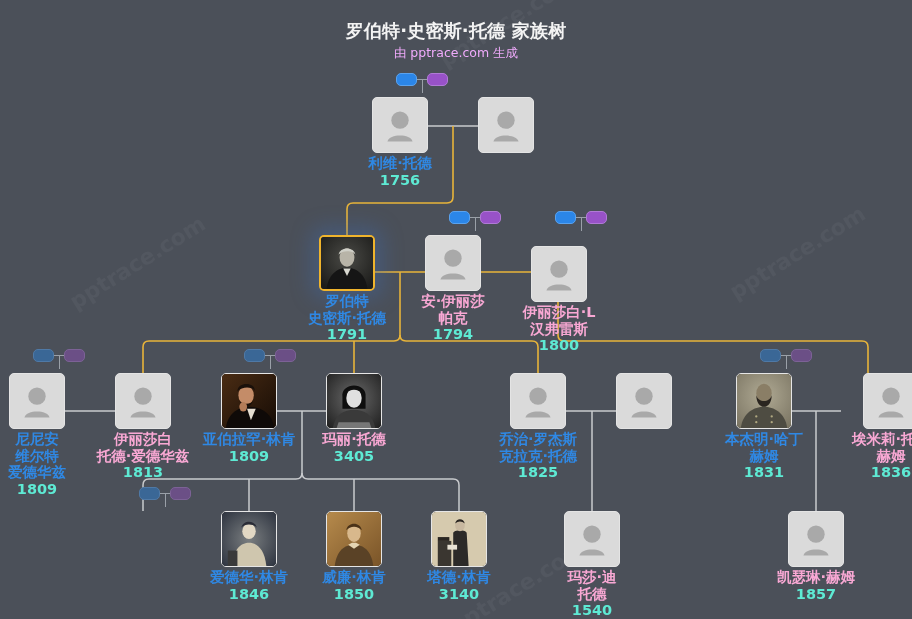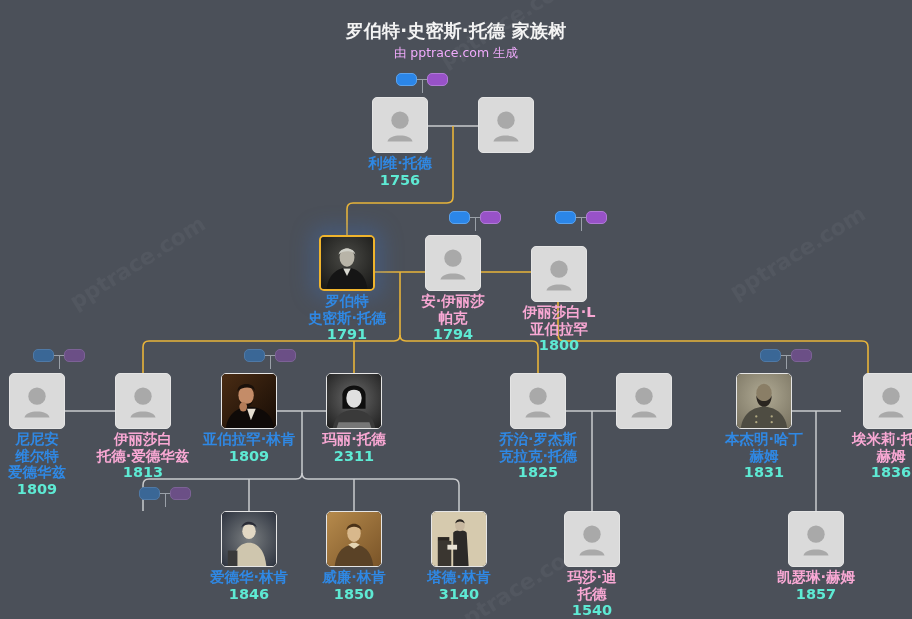--- a/index.html
+++ b/index.html
@@ -168,21 +168,21 @@
 
   <div class="node" style="left:531px;top:246px;">
     <div class="card">
       <svg viewBox="0 0 56 56">
           <circle cx="28" cy="23" r="9" fill="#a9a9a9"></circle>
           <path d="M15,45 C17,37 39,37 41,45 Z" fill="#a9a9a9"></path>
         </svg>
     </div>
     <div class="label female">
       <div class="nm">伊丽莎白·L</div>
-      <div class="nm">亚伯拉罕</div>
+      <div class="nm">汉弗雷斯</div>
       <div class="yr">1800</div>
     </div>
   </div>
 
   <div class="node" style="left:9px;top:373px;">
     <div class="card">
       <svg viewBox="0 0 56 56">
           <circle cx="28" cy="23" r="9" fill="#a9a9a9"></circle>
           <path d="M15,45 C17,37 39,37 41,45 Z" fill="#a9a9a9"></path>
         </svg>
@@ -245,21 +245,21 @@
         <rect width="56" height="56" fill="url(#gM)"></rect>
         <path d="M6,56 C8,42 18,37 28,37 C38,37 48,42 50,56 Z" fill="#3a3a3a"></path>
         <path d="M12,50 L44,50 L46,56 L10,56 Z" fill="#777"></path>
         <path d="M16,24 C14,8 42,8 40,24 L40,36 L16,36 Z" fill="#0e0e0e"></path>
         <ellipse cx="28" cy="25" rx="8" ry="10" fill="#e0e0e0"></ellipse>
         <path d="M20,20 C21,12 35,12 36,20 C33,15 23,15 20,20 Z" fill="#111"></path>
       </svg>
     </div>
     <div class="label female">
       <div class="nm">玛丽·托德</div>
-      <div class="yr">2311</div>
+      <div class="yr">3405</div>
     </div>
   </div>
 
   <div class="node" style="left:510px;top:373px;">
     <div class="card">
       <svg viewBox="0 0 56 56">
           <circle cx="28" cy="23" r="9" fill="#a9a9a9"></circle>
           <path d="M15,45 C17,37 39,37 41,45 Z" fill="#a9a9a9"></path>
         </svg>
     </div>

